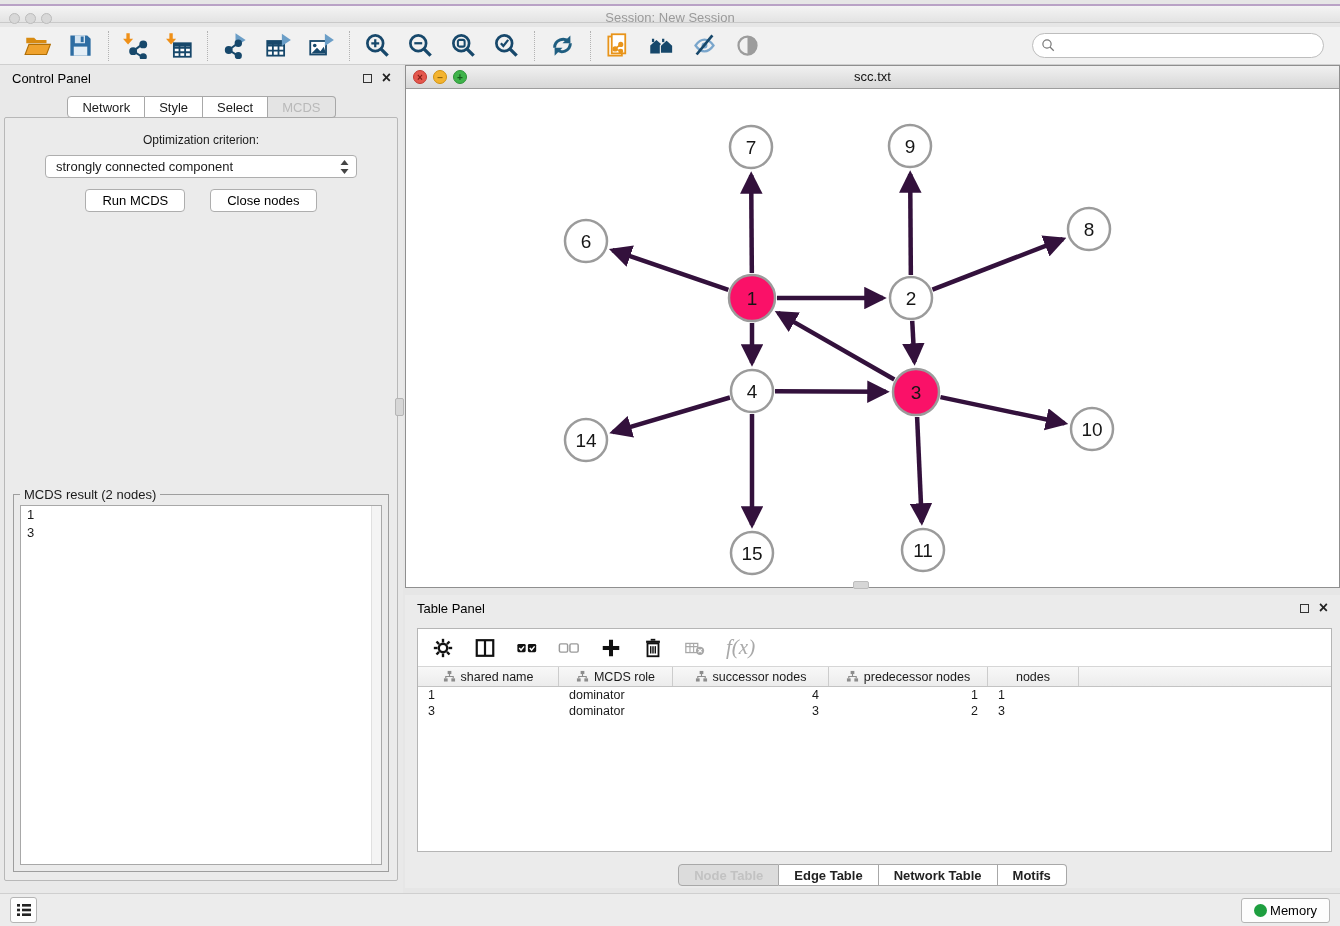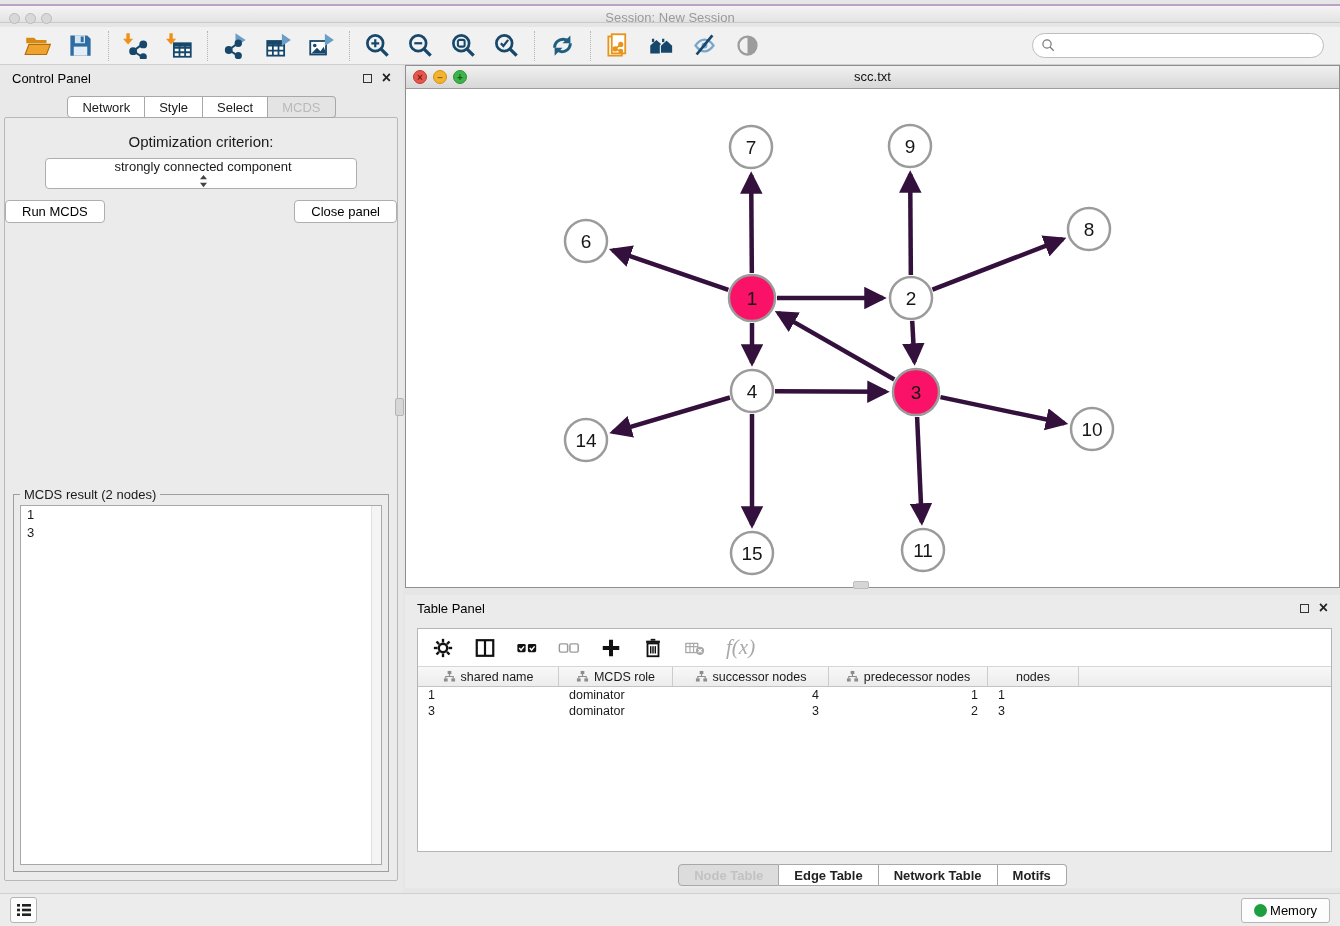--- a/index.html
+++ b/index.html
@@ -33,25 +33,25 @@
   .float-box { width:9px; height:9px; border:1.5px solid #333; display:inline-block; cursor:pointer; }
   .close-x { font-size:16px; font-weight:bold; color:#222; line-height:10px; cursor:pointer; }
   .cp-tabs { position:absolute; left:0; right:0; top:31px; display:flex; justify-content:center; z-index:2; }
   .cp-tab { height:22px; padding:0 14px; background:#fff; border:1px solid #a8a8a8; border-left:none;
     display:flex; align-items:center; font-size:13px; cursor:pointer; }
   .cp-tab:first-child { border-left:1px solid #a8a8a8; border-radius:4px 0 0 4px; }
   .cp-tab:last-child { border-radius:0 4px 4px 0; }
   .cp-tab.active { background:#e4e4e4; color:#b9b9b9; }
   .cp-body { position:absolute; left:4px; right:5px; top:52px; bottom:12px; background:#ebebeb;
     border:1px solid #b8b8b8; border-radius:2px; }
-  .opt-label { text-align:center; margin-top:15px; font-size:15px; }
-  .cp-select { margin:8px auto 0; width:312px; height:31px; background:#fff; border:1px solid #aeaeae;
-    border-radius:4px; display:flex; align-items:center; padding:0 6px 0 10px; cursor:pointer;flex-direction:column; }
+  .opt-label { text-align:center; margin-top:15px; font-size:12px; }
+  .cp-select { margin:8px auto 0; width:312px; height:23px; background:#fff; border:1px solid #aeaeae;
+    border-radius:4px; display:flex; align-items:center; padding:0 6px 0 10px; cursor:pointer; }
   .cp-select .sel-text { flex:1; font-size:13px; }
-  .cp-btn-row { display:flex; justify-content:space-between; gap:25px; margin-top:11px; }
+  .cp-btn-row { display:flex; justify-content:center; gap:25px; margin-top:11px; }
   .cp-btn { height:23px; padding:0 16px; background:#fff; border:1px solid #aeaeae; border-radius:4px;
     font-size:13px; display:flex; align-items:center; cursor:pointer; }
   .result-fieldset { position:absolute; left:8px; right:8px; top:376px; height:378px;
     border:1px solid #9e9e9e; }
   .result-legend { position:absolute; top:-8px; left:6px; background:#ebebeb; padding:0 4px; font-size:13px; }
   .result-list { position:absolute; left:6px; right:6px; top:10px; bottom:6px; background:#fff;
     border:1px solid #a8a8a8; font-size:13px; overflow:hidden; }
   .result-item { padding:1px 6px; line-height:16px; }
   .result-scroll { position:absolute; right:0; top:0; bottom:0; width:10px; background:#f4f4f4; border-left:1px solid #e0e0e0; }
   .v-splitter-handle { position:absolute; left:395px; top:398px; width:9px; height:18px; background:#d6d6d6;
@@ -260,21 +260,21 @@
     <div class="opt-label">Optimization criterion:</div>
     <div class="cp-select">
       <span class="sel-text">strongly connected component</span>
       <svg width="11" height="16" viewBox="0 0 11 16">
         <path d="M5.5 1L9.5 6H1.5z" fill="#444"></path>
           <path d="M5.5 15L1.5 10h8z" fill="#444"></path>
         </svg>
     </div>
     <div class="cp-btn-row">
       <button class="cp-btn">Run MCDS</button>
-      <button class="cp-btn">Close panel</button>
+      <button class="cp-btn">Close nodes</button>
     </div>
     <div class="result-fieldset">
       <span class="result-legend">MCDS result (2 nodes)</span>
       <div class="result-list">
         <div>
             <div class="result-item">1</div>
             <div class="result-item">3</div>
           </div>
         <div class="result-scroll"></div>
       </div>

